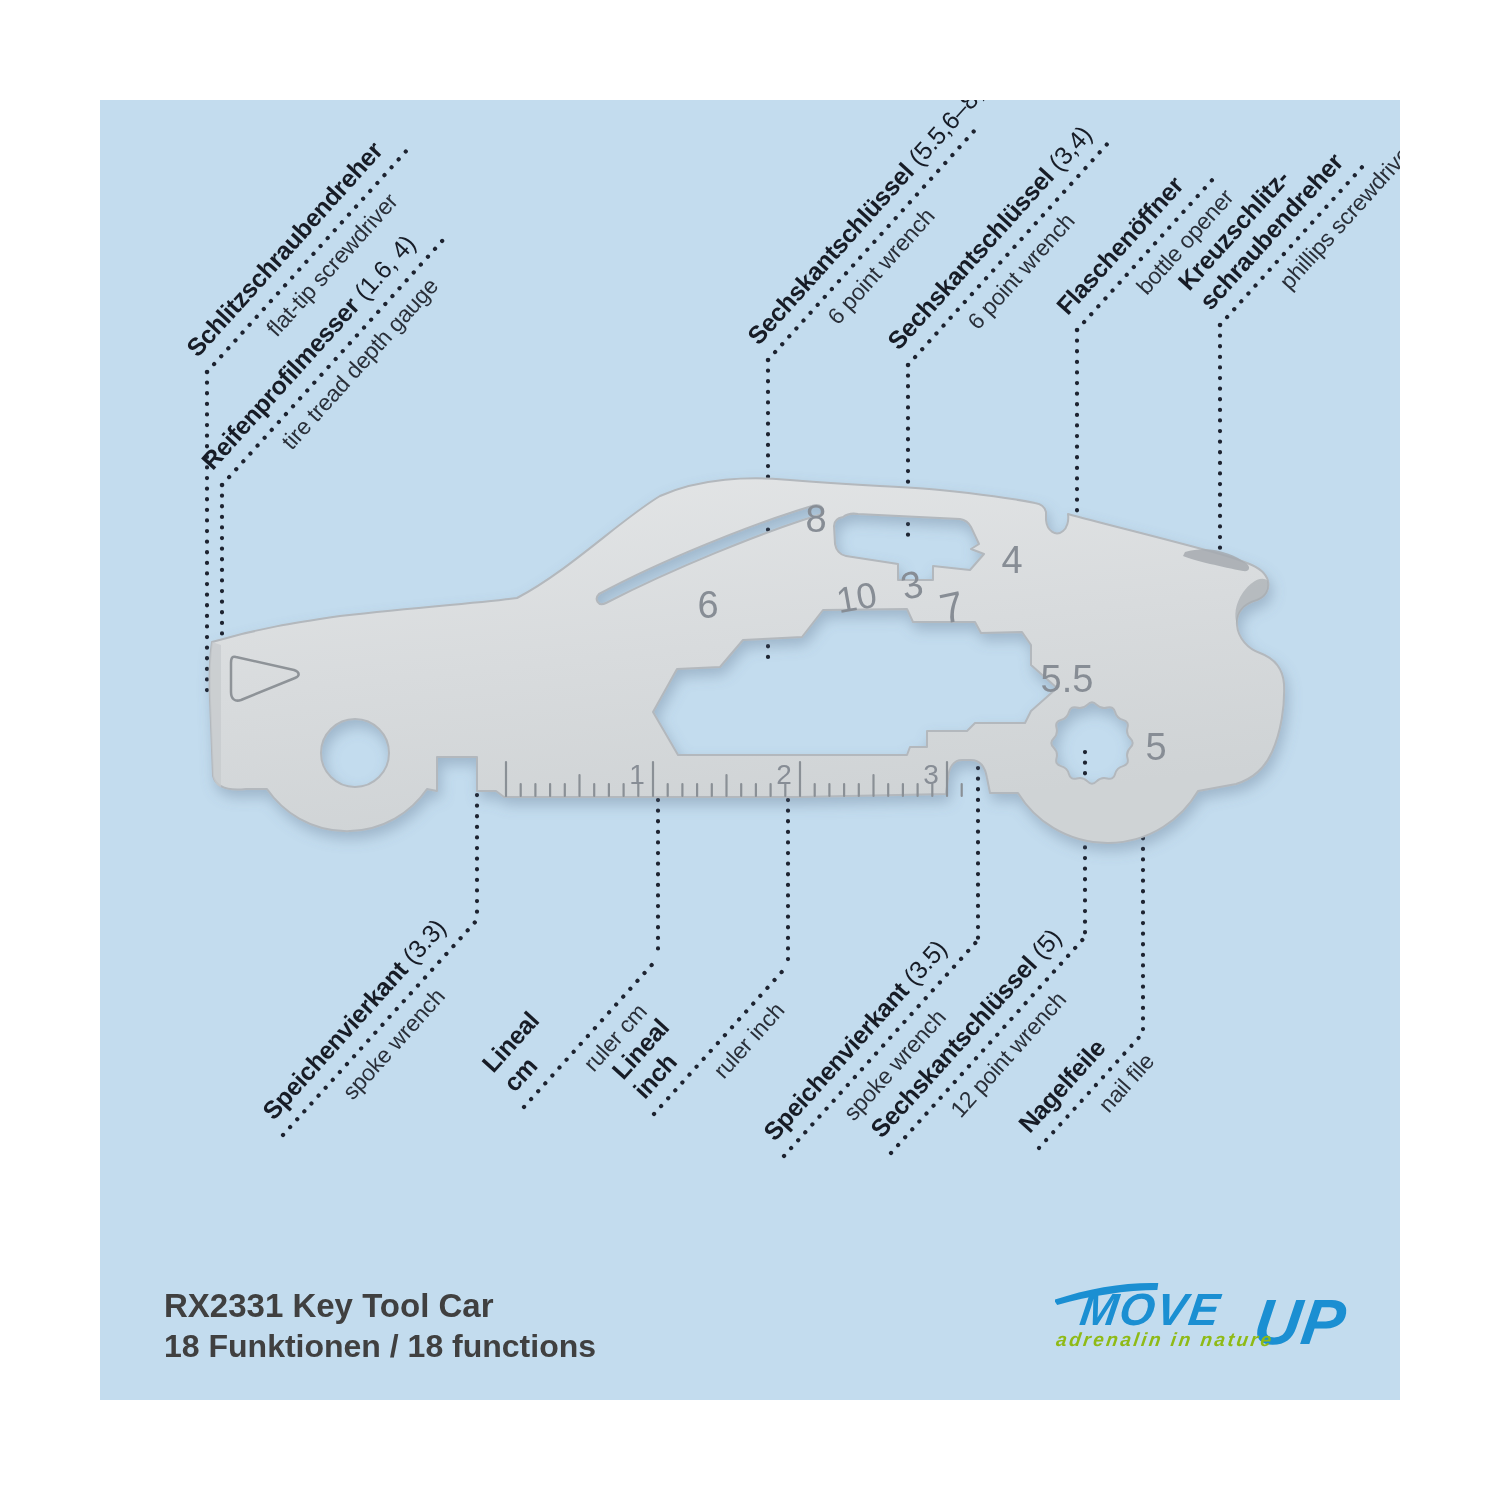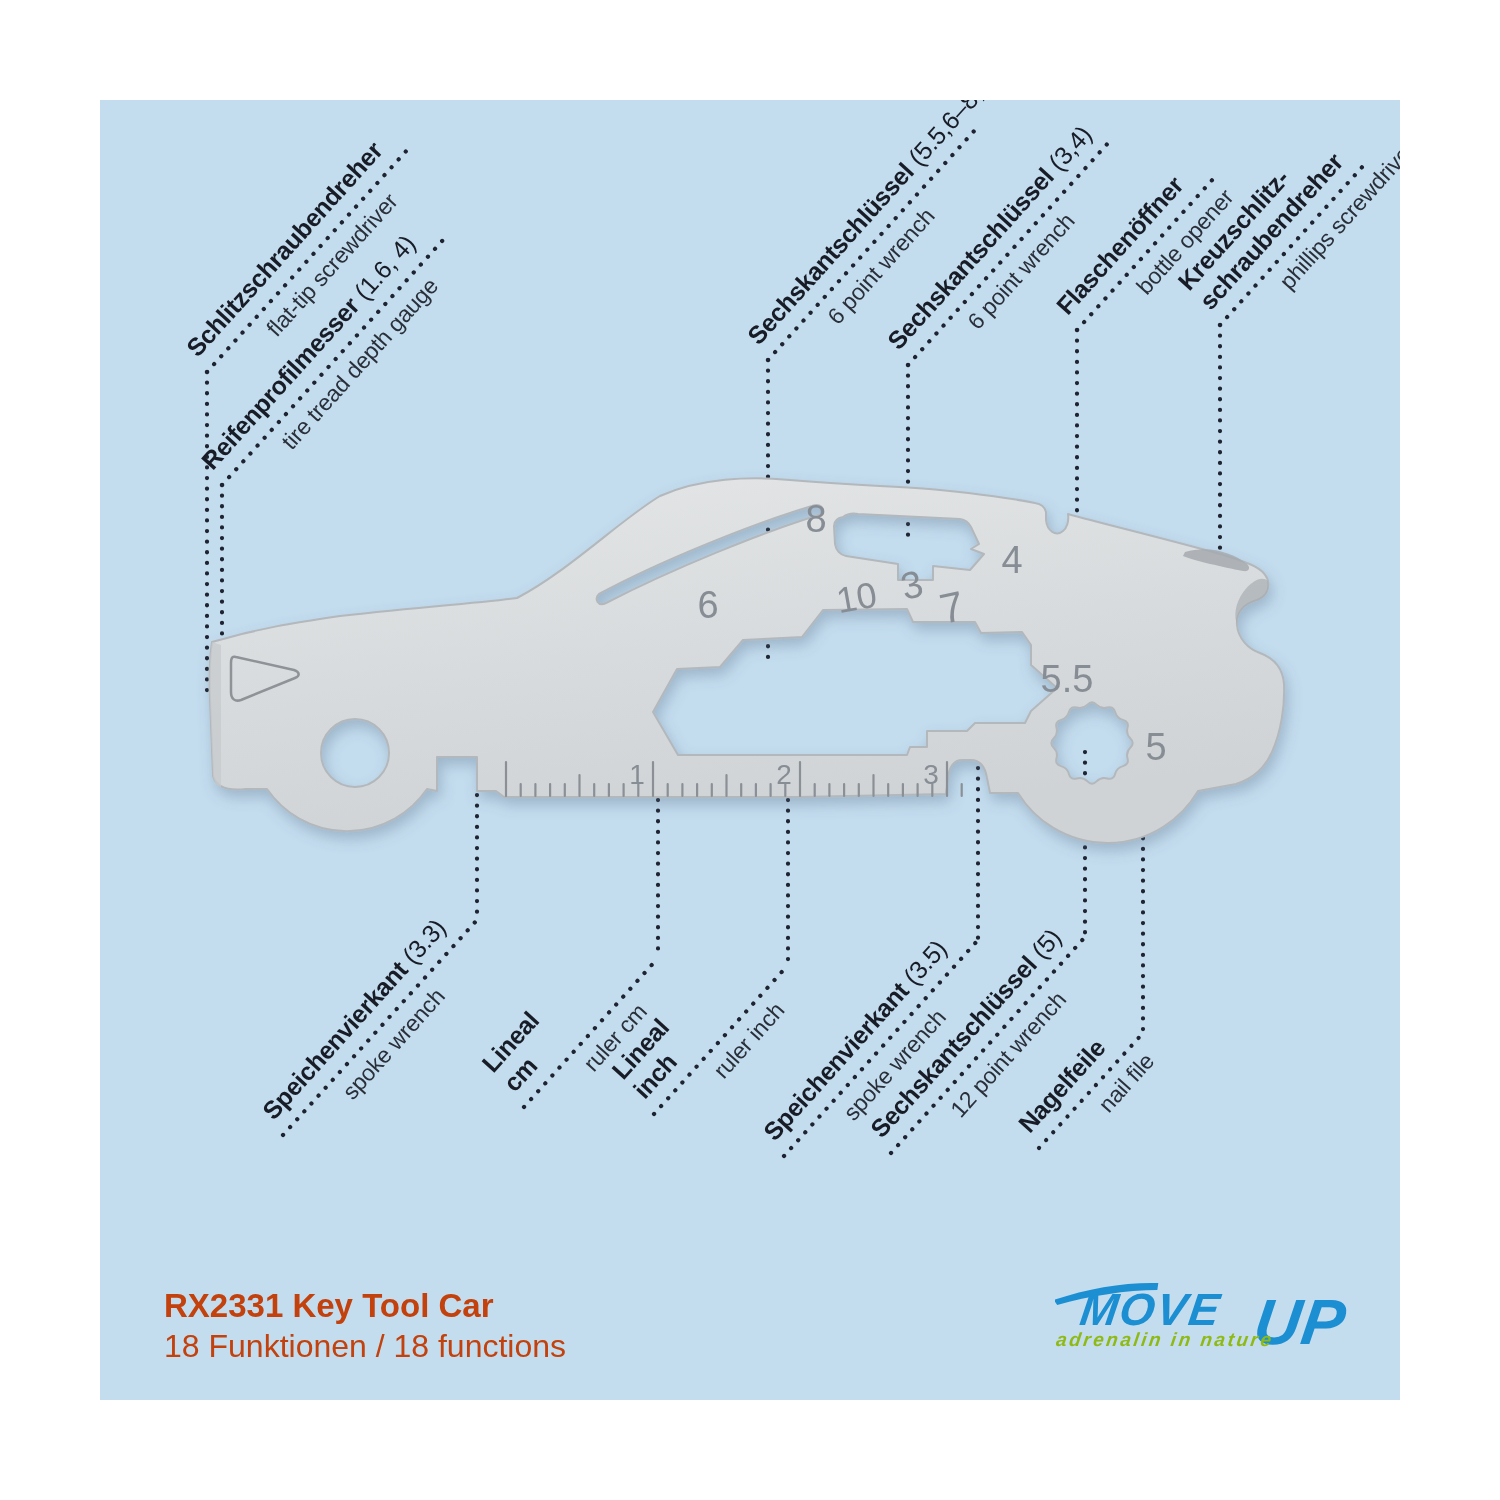--- a/index.html
+++ b/index.html
@@ -18,23 +18,23 @@
 
   
   .lbl{position:absolute;width:0;height:0;transform:rotate(-48deg);transform-origin:0 0;}
   .lbl .de{position:absolute;left:4px;bottom:10px;white-space:nowrap;color:#171c26;
            font-size:25px;letter-spacing:-0.3px;}
   .lbl .de b{font-weight:bold;white-space:pre-line;display:inline-block;vertical-align:bottom;}
   .lbl .de .sz{font-weight:400;margin-left:7px;}
   .lbl .en{position:absolute;left:72px;top:8px;white-space:nowrap;color:#2a303a;
            font-size:23px;font-weight:400;letter-spacing:-0.2px;}
 
-  .title-block{position:absolute;left:64px;top:1186px;color:#c2410c;}
+  .title-block{position:absolute;left:64px;top:1186px;color:#404040;}
   .title-block .t1{font-size:33px;font-weight:bold;line-height:40px;}
-  .title-block .t2{font-size:32px;font-weight:400;line-height:40px;}
+  .title-block .t2{font-size:32px;font-weight:700;line-height:40px;}
 
   .logo{position:absolute;left:955px;top:1178px;width:310px;height:90px;}
 </style>
 </head>
 <body>
 
 <div class="page">
   <div class="card">
 
     <svg class="art" viewBox="0 0 1300 1300">

